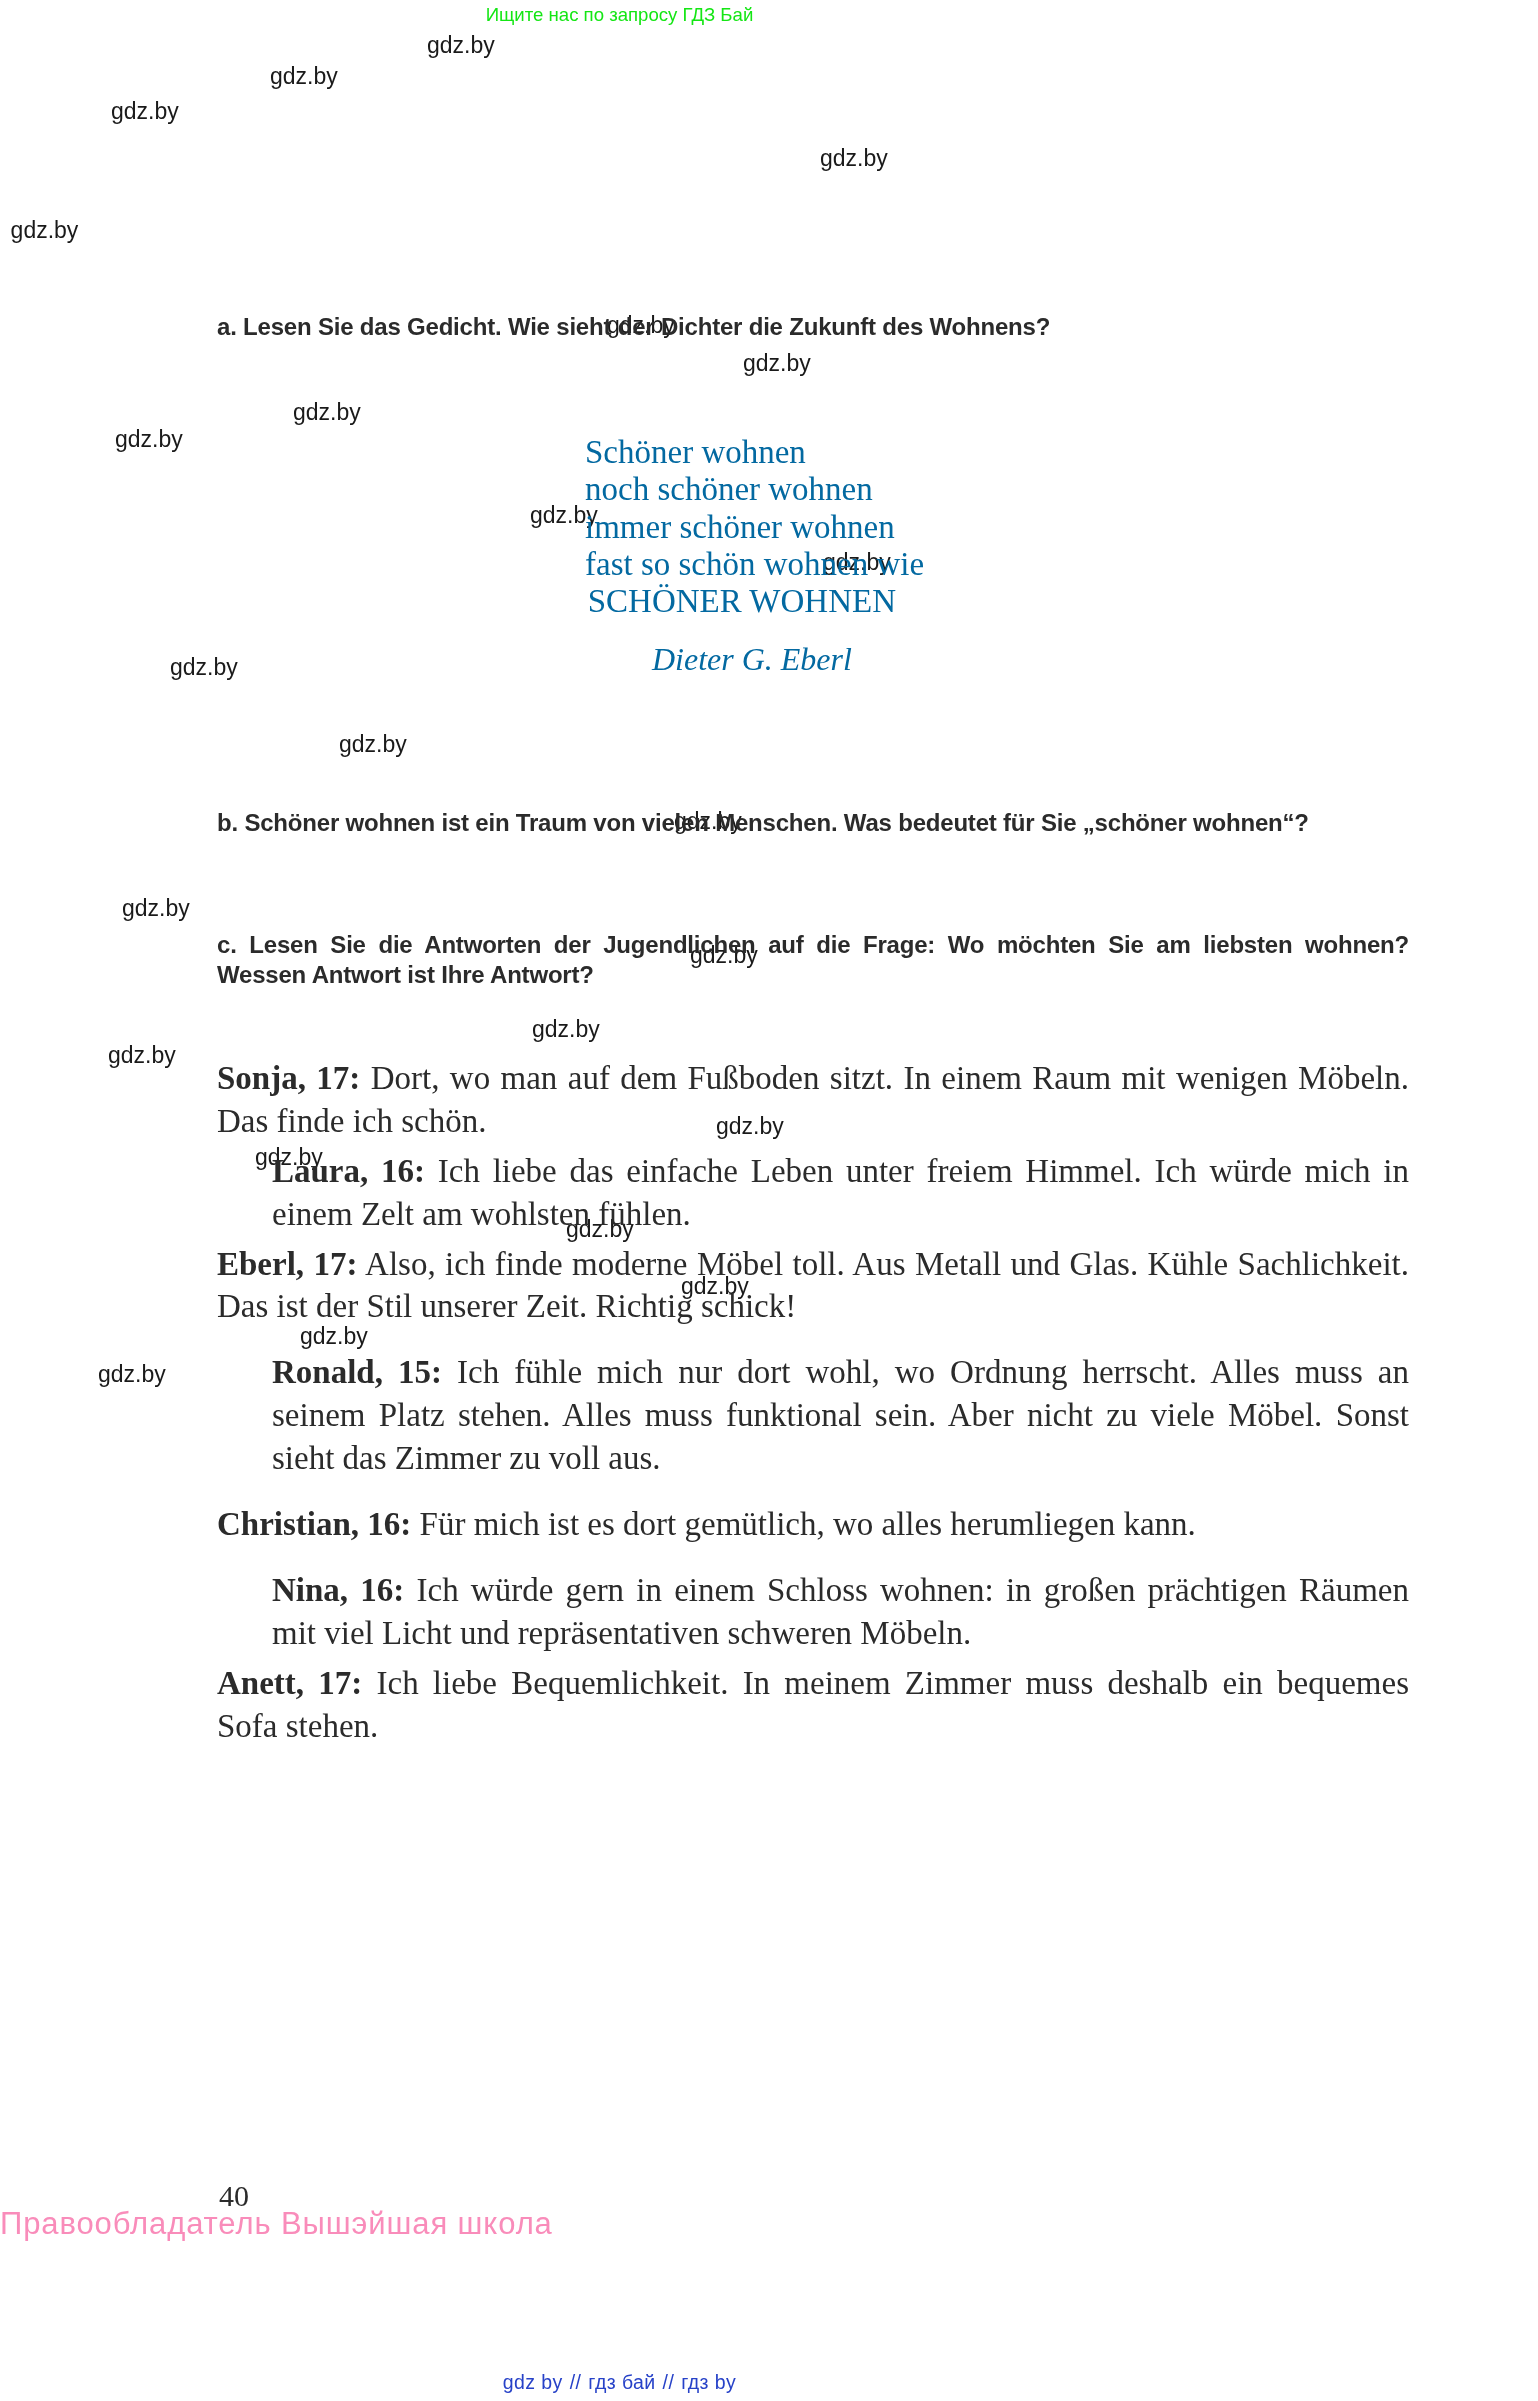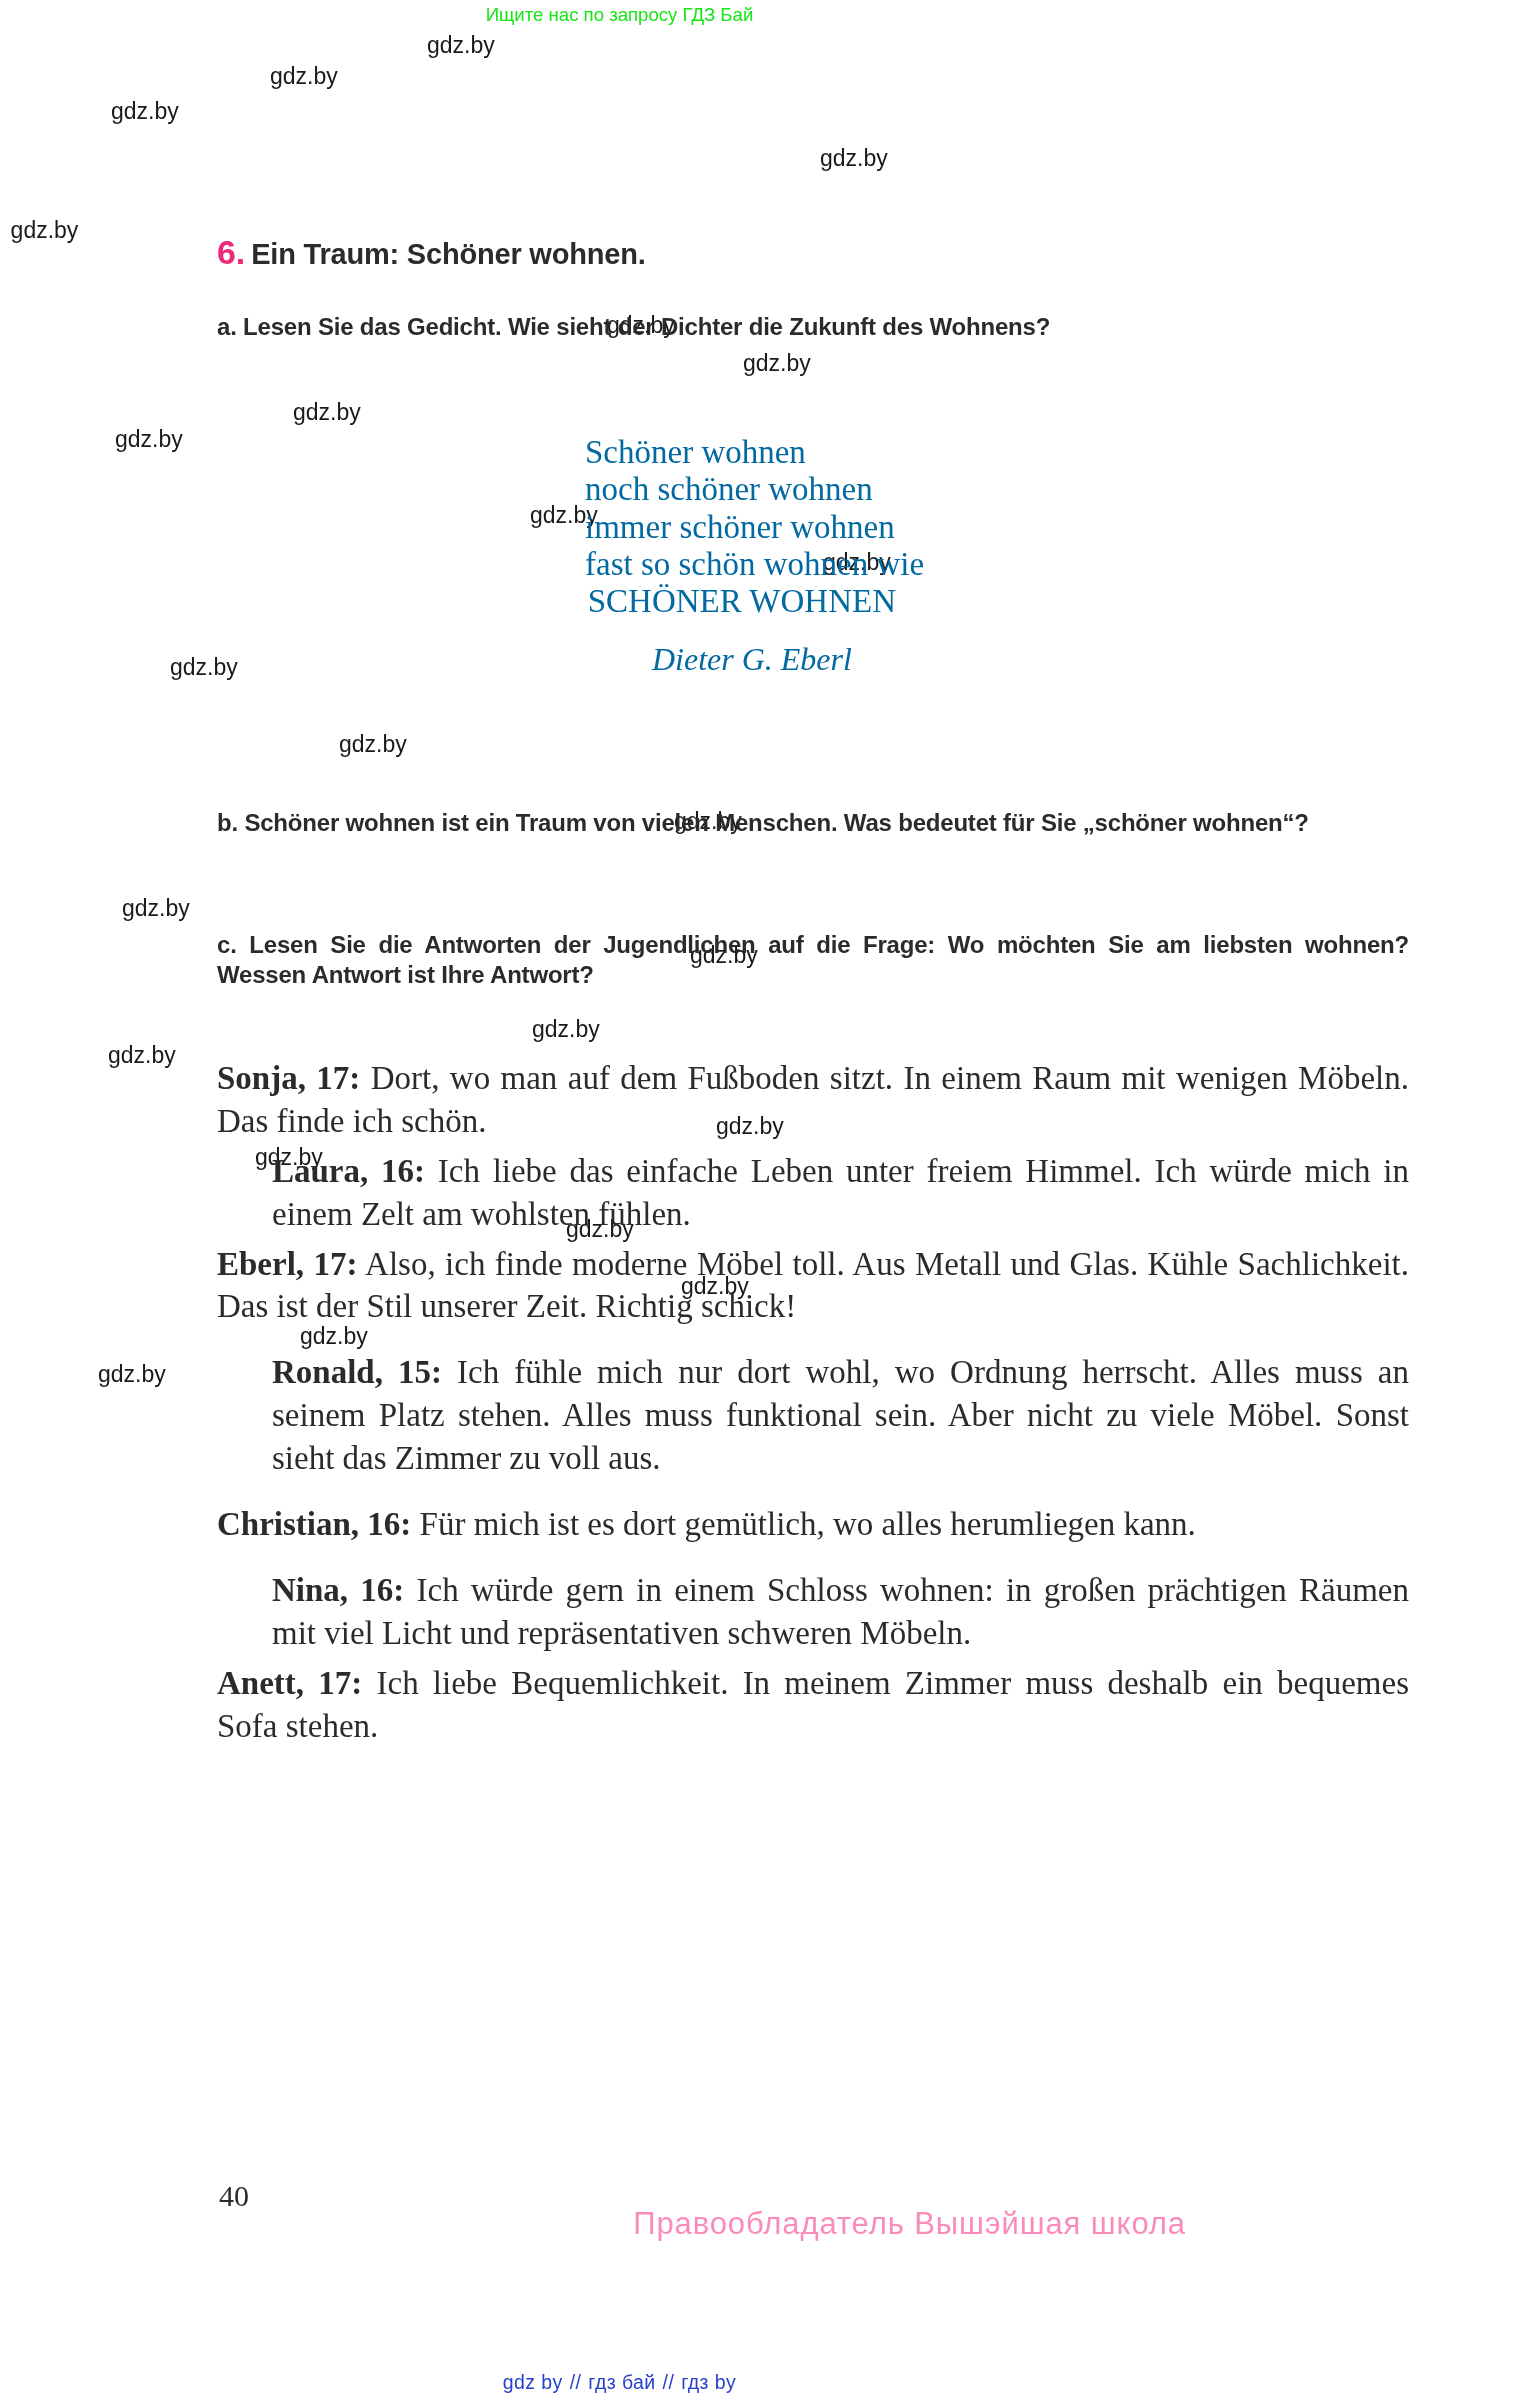--- a/index.html
+++ b/index.html
@@ -119,21 +119,21 @@
     font-family: "Liberation Serif", serif;
     font-size: 30px;
     color: #2b2b2b;
   }
 
   
   .publisher {
     position: absolute;
     left: 0; right: 0;
     top: 2206px;
-    text-align: right;
+    text-align: left;
     font-family: "Liberation Sans", sans-serif;
     font-size: 31px;
     color: #f98cba;
     letter-spacing: 0.9px;
     padding-right: 53px;
   }
 
   
   .footer-links {
     position: absolute;
@@ -174,23 +174,20 @@
       <div class="wm" style="left: 532px; top: 1016px;">gdz.by</div>
       <div class="wm" style="left: 108px; top: 1042px;">gdz.by</div>
       <div class="wm" style="left: 716px; top: 1113px;">gdz.by</div>
       <div class="wm" style="left: 255px; top: 1144px;">gdz.by</div>
       <div class="wm" style="left: 566px; top: 1216px;">gdz.by</div>
       <div class="wm" style="left: 681px; top: 1273px;">gdz.by</div>
       <div class="wm" style="left: 300px; top: 1323px;">gdz.by</div>
       <div class="wm" style="left: 98px; top: 1361px;">gdz.by</div>
     </div>
 
-  <div class="ex-heading">
-    <span class="ex-num">6.</span><span>Ein Traum: Schöner wohnen.</span>
-  </div>
 
   <div class="task a">a. Lesen Sie das Gedicht. Wie sieht der Dichter die Zukunft des Wohnens?</div>
 
   <div class="poem">
     <div class="line">Schöner wohnen</div>
     <div class="line">noch schöner wohnen</div>
     <div class="line">immer schöner wohnen</div>
     <div class="line">fast so schön wohnen wie</div>
     <div class="line shout">SCHÖNER WOHNEN</div>
     <div class="author">Dieter G. Eberl</div>

